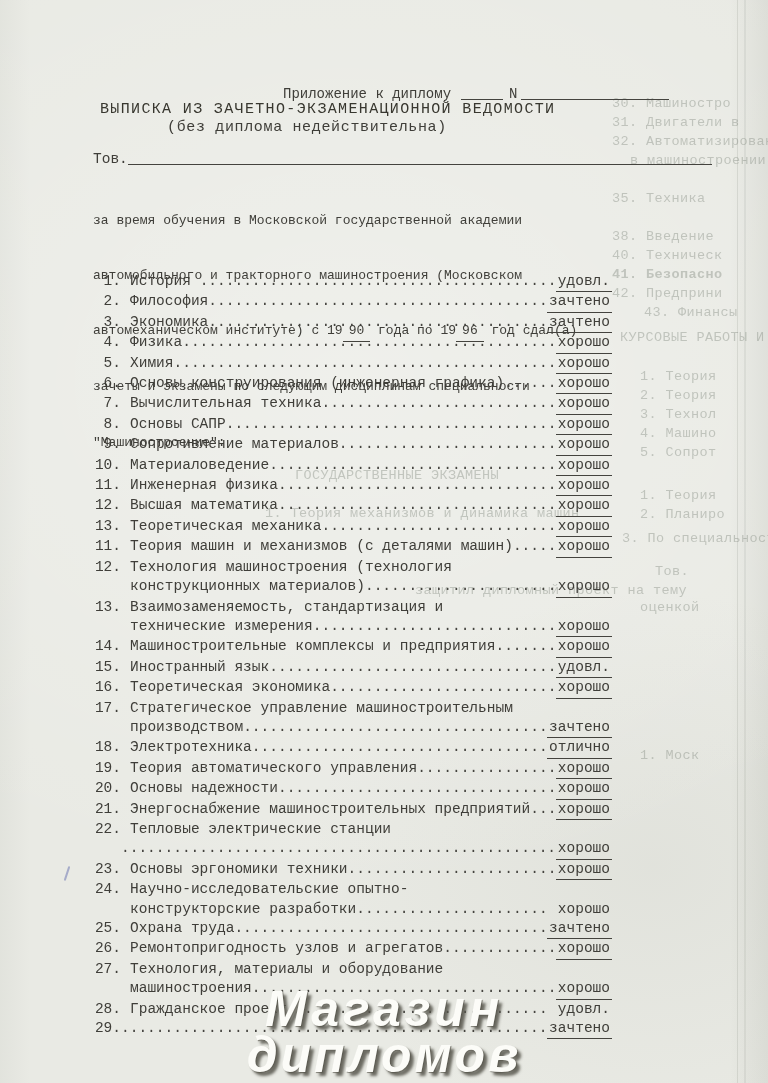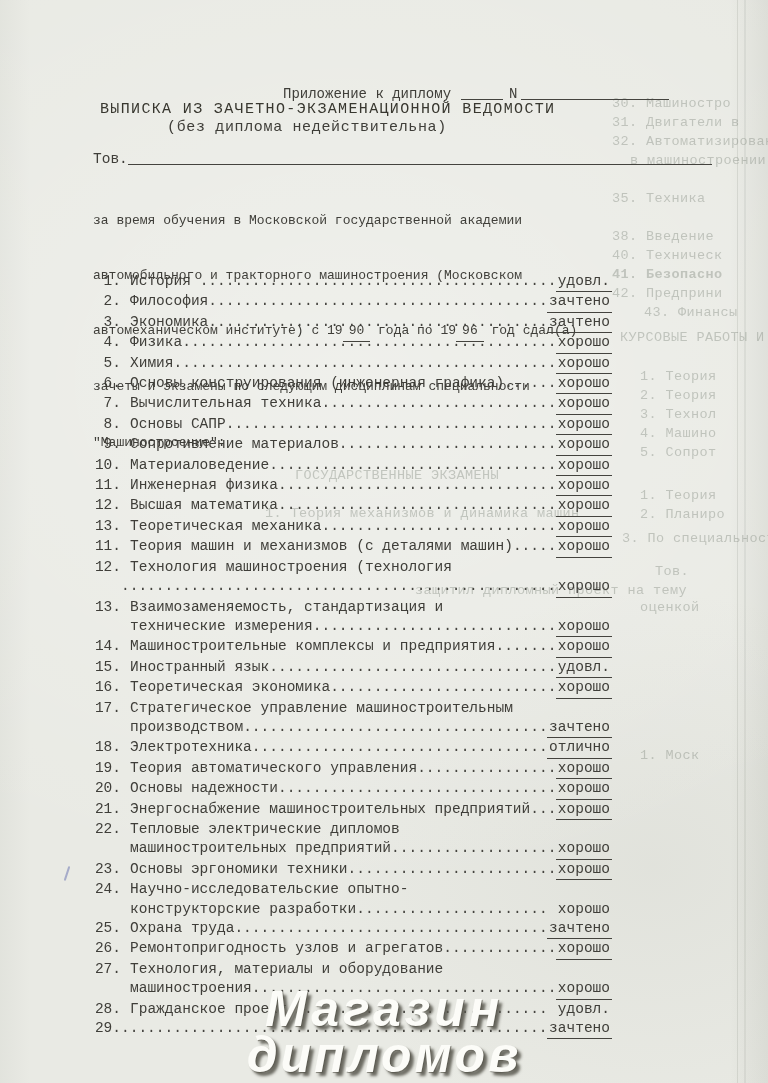--- a/index.html
+++ b/index.html
@@ -206,20 +206,21 @@
         <span class="sname">Теория машин и механизмов (с деталями машин)</span>
         <span class="sdots">................................................................................</span>
         <span class="sgrade ul">хорошо</span>
       </div>
       <div class="srow">
         <span class="snum">12.</span>
         <span class="sname">Технология машиностроения (технология</span>
       </div>
       <div class="srow">
         <span class="snum"></span>
+        <span class="sname">конструкционных материалов)</span>
         <span class="sdots">................................................................................</span>
         <span class="sgrade ul">хорошо</span>
       </div>
       <div class="srow">
         <span class="snum">13.</span>
         <span class="sname">Взаимозаменяемость, стандартизация и</span>
       </div>
       <div class="srow">
         <span class="snum"></span>
         <span class="sname">технические измерения</span>
@@ -273,25 +274,24 @@
         <span class="sgrade ul">хорошо</span>
       </div>
       <div class="srow">
         <span class="snum">21.</span>
         <span class="sname">Энергоснабжение машиностроительных предприятий</span>
         <span class="sdots">................................................................................</span>
         <span class="sgrade ul">хорошо</span>
       </div>
       <div class="srow">
         <span class="snum">22.</span>
-        <span class="sname">Тепловые электрические дипломов</span>
-      </div>
-      <div class="srow">
-        <span class="snum"></span>
-        <span class="sname">машиностроительных предприятий</span>
+        <span class="sname">Тепловые электрические станции</span>
+      </div>
+      <div class="srow">
+        <span class="snum"></span>
         <span class="sdots">................................................................................</span>
         <span class="sgrade ul">хорошо</span>
       </div>
       <div class="srow">
         <span class="snum">23.</span>
         <span class="sname">Основы эргономики техники</span>
         <span class="sdots">................................................................................</span>
         <span class="sgrade ul">хорошо</span>
       </div>
       <div class="srow">

